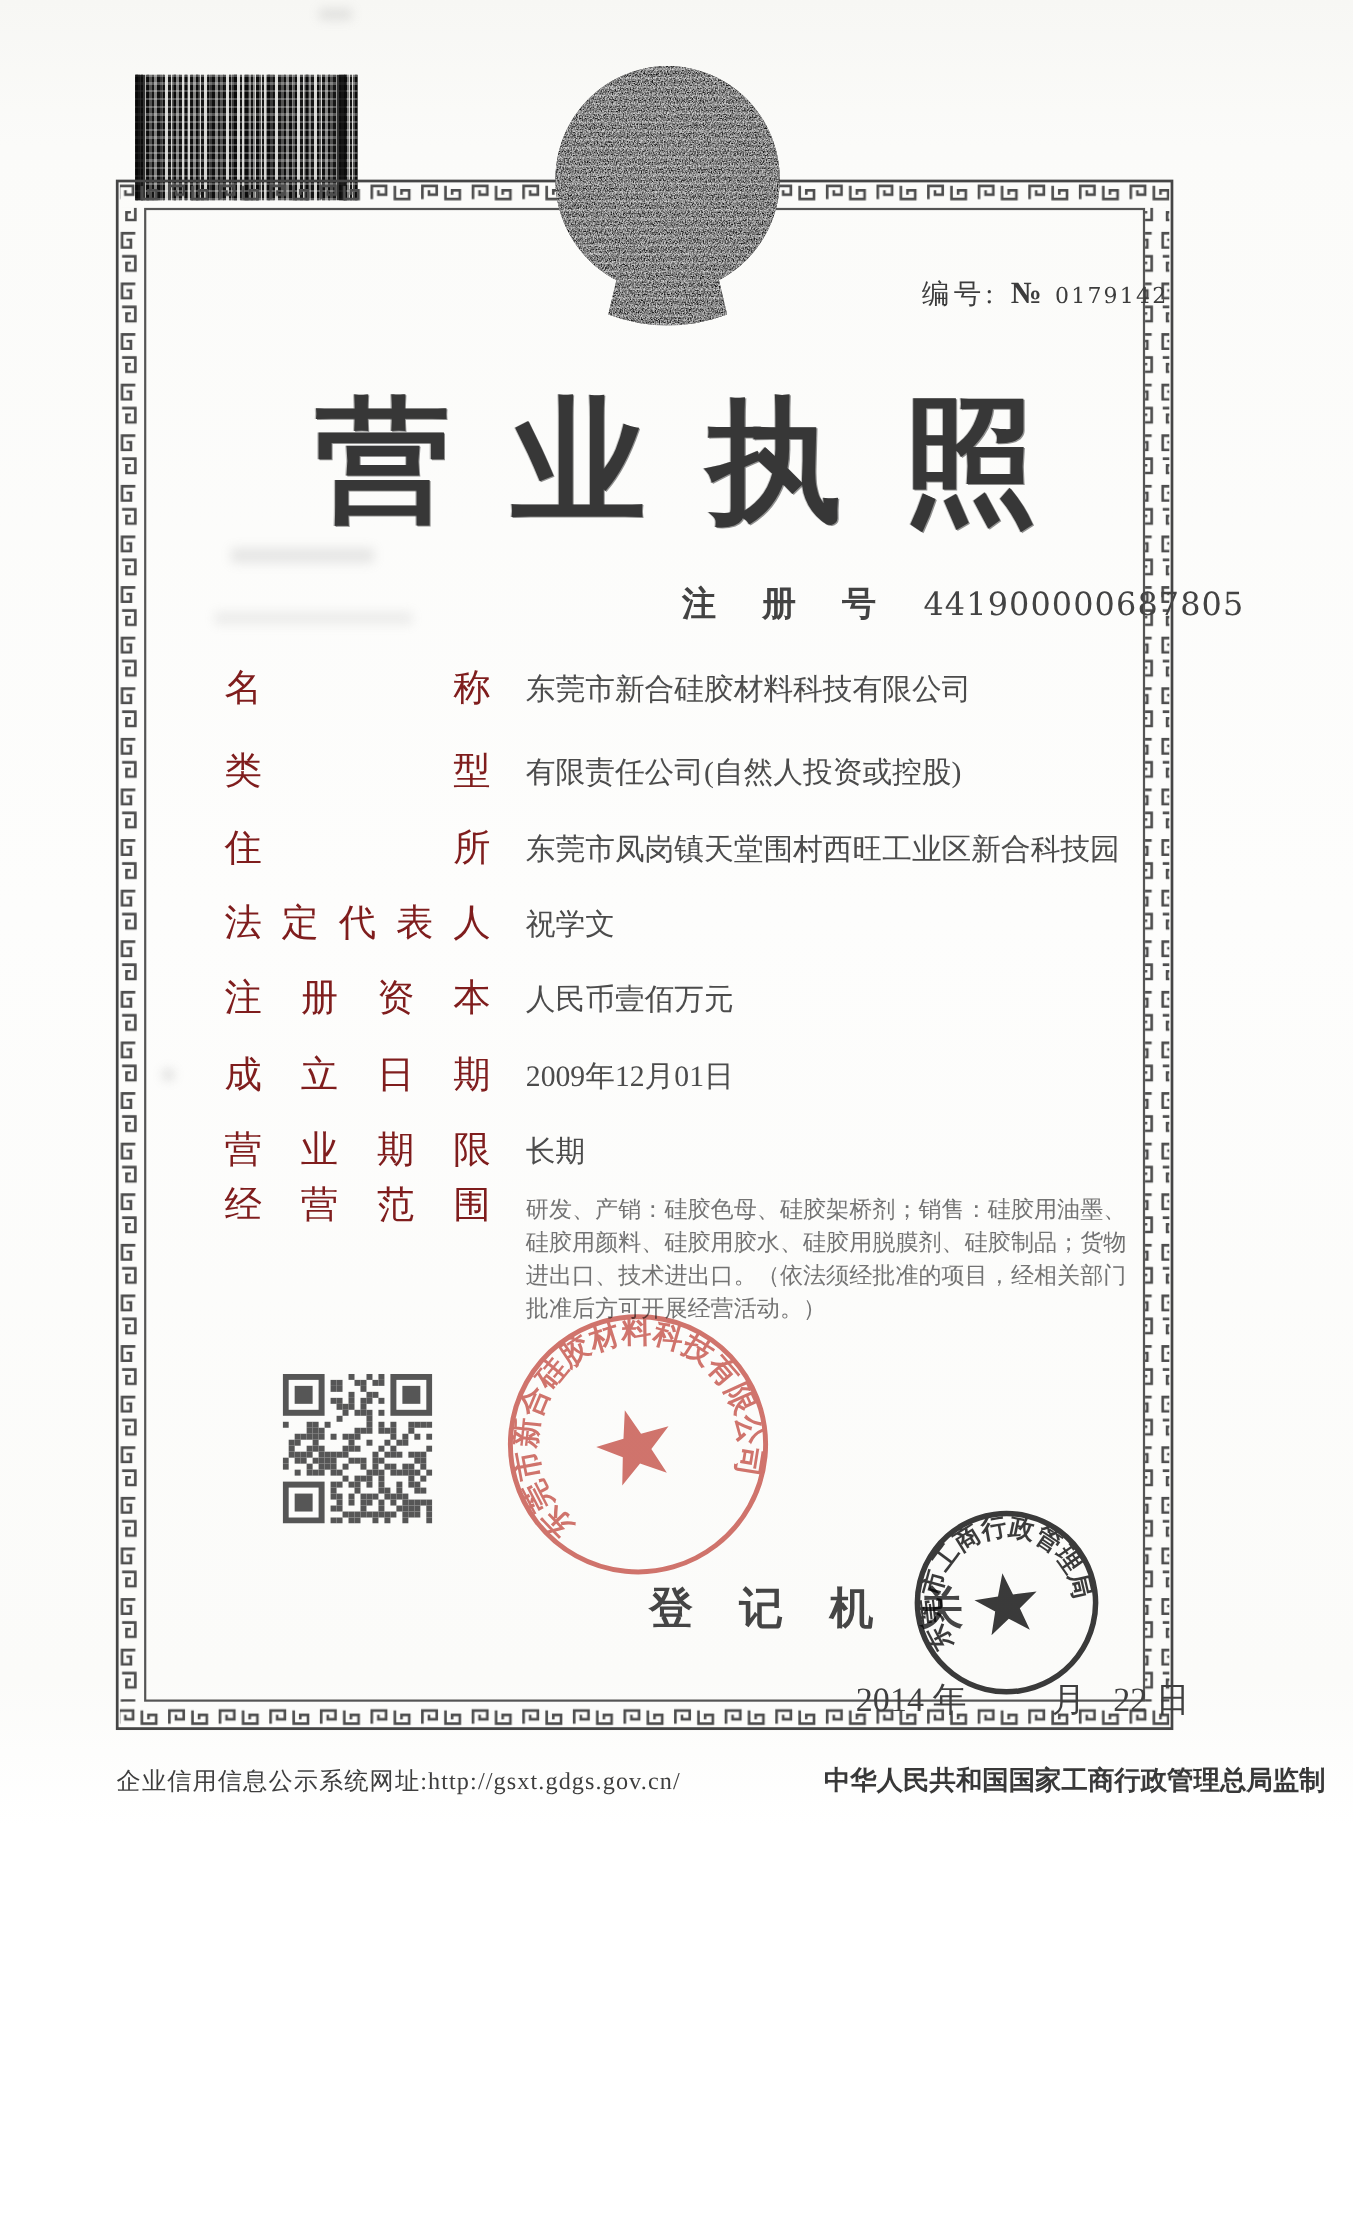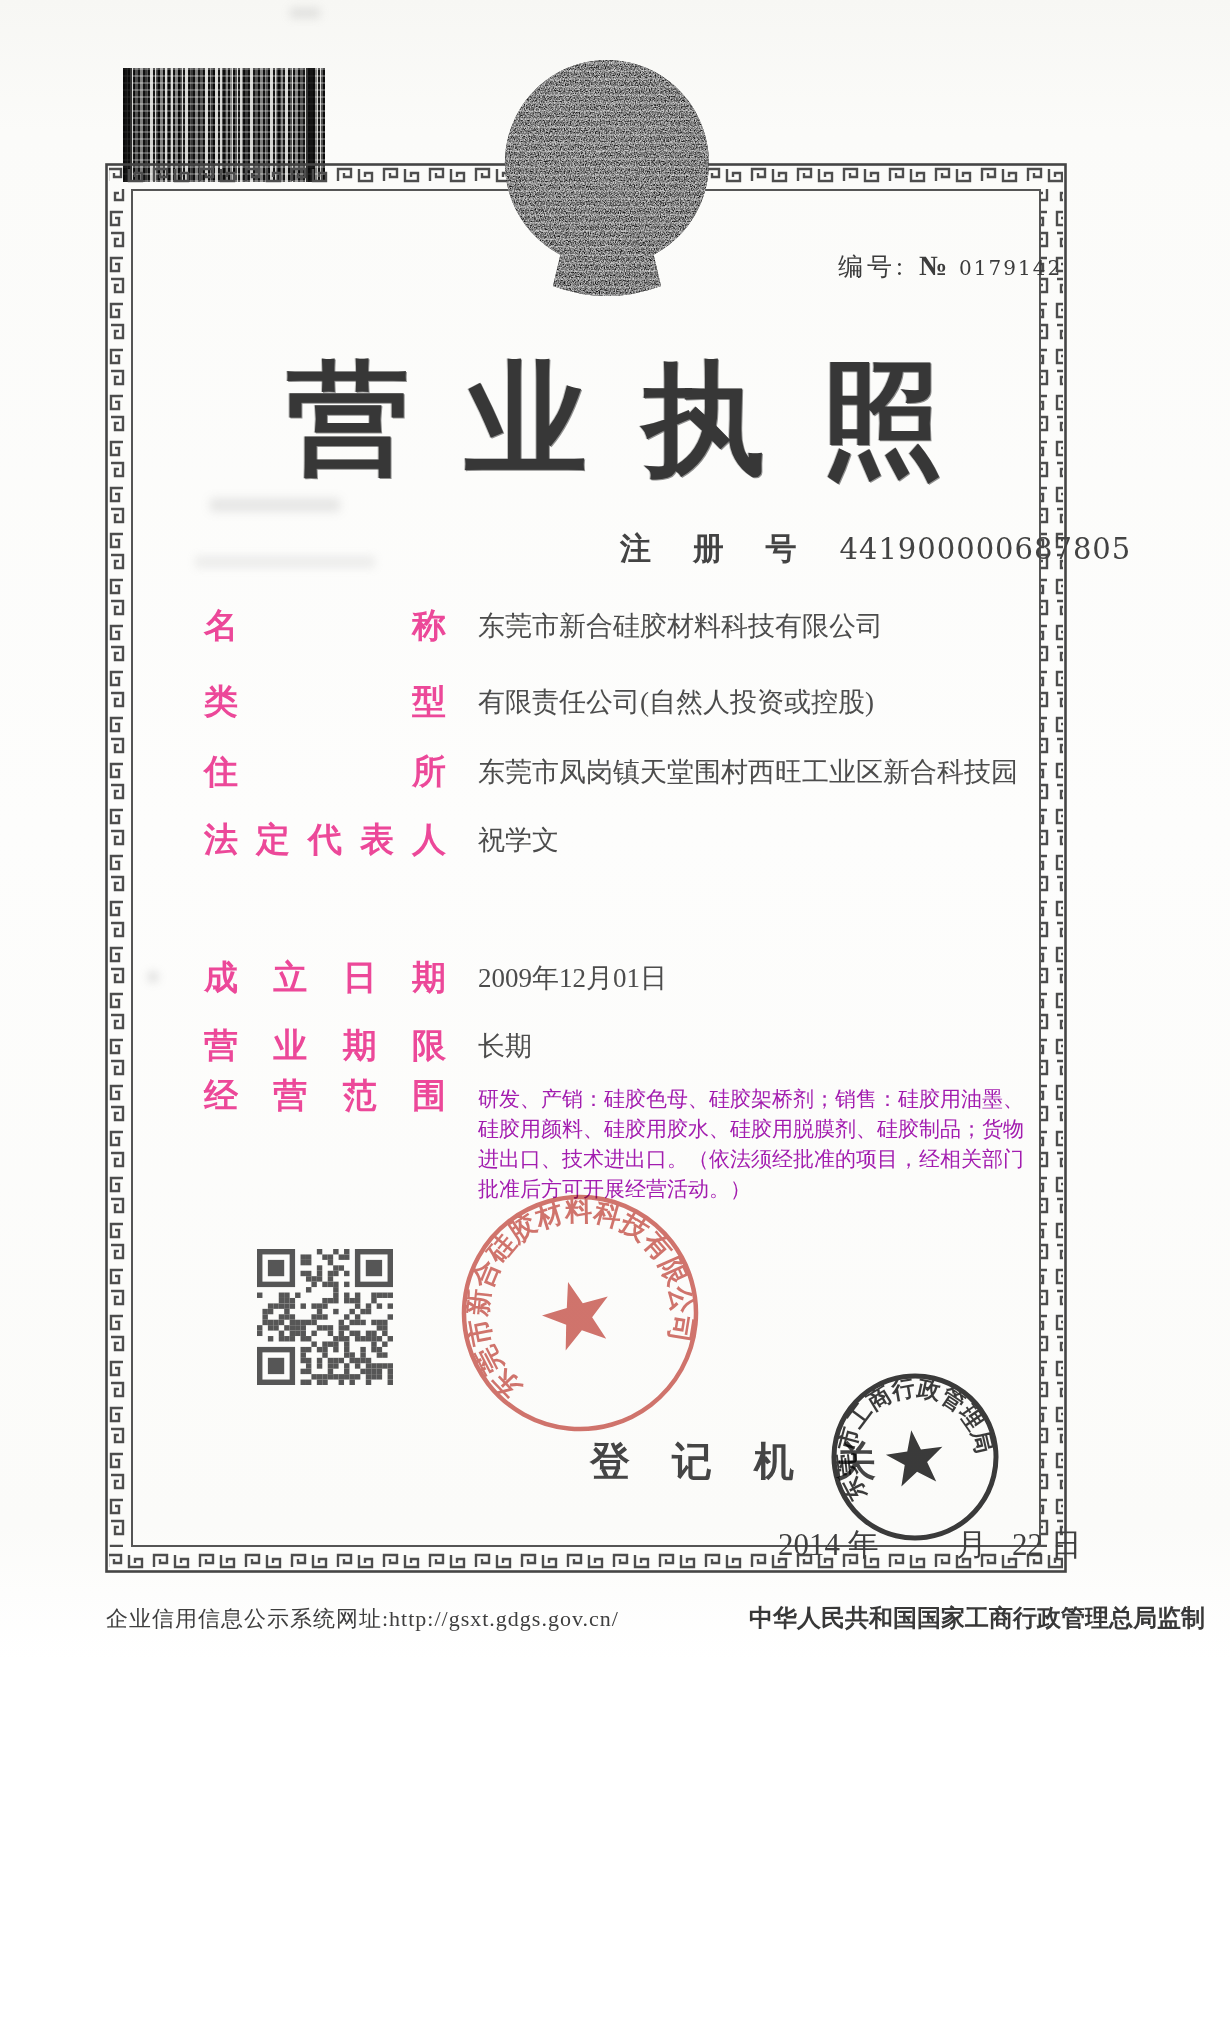--- a/index.html
+++ b/index.html
@@ -47,27 +47,27 @@
     font-family:"DejaVu Sans",sans-serif;font-weight:900;font-size:122px;line-height:150px;
     color:#373737;text-shadow:1px 1px 0 rgba(55,55,55,.55), -1px 0 0 rgba(55,55,55,.3);
   }
   
   .regline{position:absolute;left:620px;top:528px;z-index:2;display:flex;align-items:baseline;color:#434343;}
   .regline .lbl{font-size:31px;font-weight:600;letter-spacing:17px;}
   .regline .num{font-size:29px;font-family:"DejaVu Serif",serif;margin-left:26px;letter-spacing:1px;}
   
   .row{position:absolute;left:204px;display:flex;z-index:2;}
   .row .lbl{
-    width:242px;flex:0 0 242px;font-size:34px;font-weight:700;color:#ec4899;
+    width:242px;flex:0 0 242px;font-size:34px;font-weight:400;color:#7f1d1d;
     text-align:justify;text-align-last:justify;line-height:40px;
   }
   .row .val{
     margin-left:32px;width:566px;font-size:27px;color:#4c4c4c;line-height:33px;padding-top:4px;
   }
-  .row.scope .val{font-size:21px;line-height:30px;padding-top:8px;color:#a21caf;}
+  .row.scope .val{font-size:21px;line-height:30px;padding-top:8px;color:#737373;}
   
   .qr{position:absolute;left:257px;top:1249px;width:136px;height:136px;z-index:2;opacity:.85;}
   
   .registrar{
     position:absolute;left:590px;top:1434px;z-index:2;
     font-size:40px;font-weight:600;letter-spacing:16px;color:#454545;
   }
   .dateline{position:absolute;top:1524px;z-index:2;color:#3f3f3f;font-size:31px;margin-left:12px;}
   .dateline.year{left:766px;} .dateline.month{left:944px;} .dateline.day{left:1000px;}
   
@@ -177,20 +177,24 @@
     <div class="lbl">类型</div>
     <div class="val">有限责任公司(自然人投资或控股)</div>
   </div>
   <div class="row" style="top:820px">
     <div class="lbl">法定代表人</div>
     <div class="val">祝学文</div>
   </div>
   <div class="row" style="top:752px">
     <div class="lbl">住所</div>
     <div class="val">东莞市凤岗镇天堂围村西旺工业区新合科技园</div>
+  </div>
+  <div class="row" style="top:888px">
+    <div class="lbl">注册资本</div>
+    <div class="val">人民币壹佰万元</div>
   </div>
   <div class="row" style="top:958px">
     <div class="lbl">成立日期</div>
     <div class="val">2009年12月01日</div>
   </div>
   <div class="row" style="top:1026px">
     <div class="lbl">营业期限</div>
     <div class="val">长期</div>
   </div>
   <div class="row scope" style="top:1076px">

